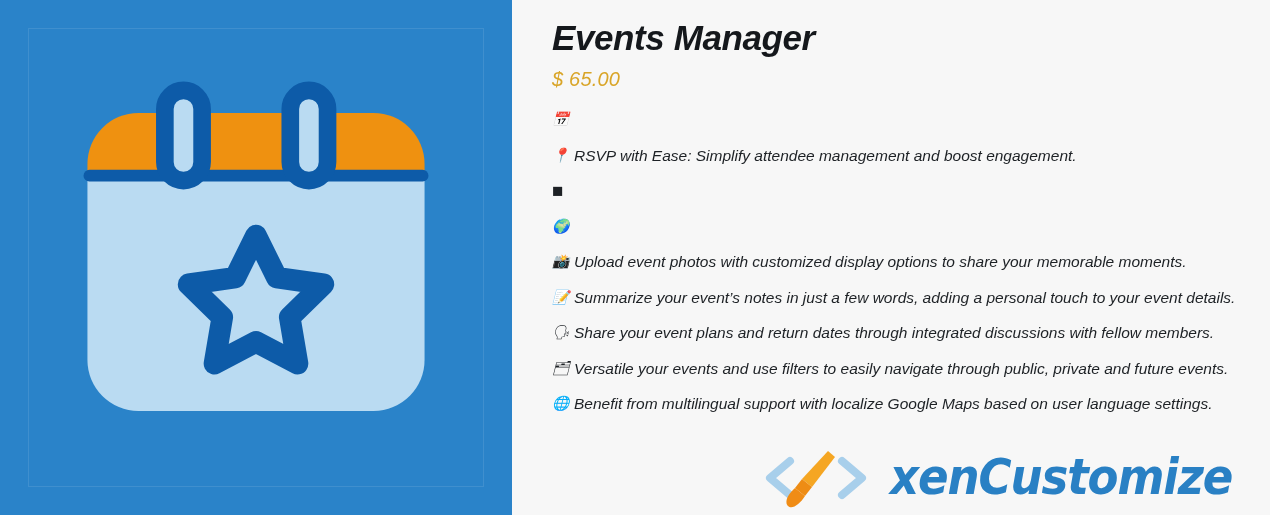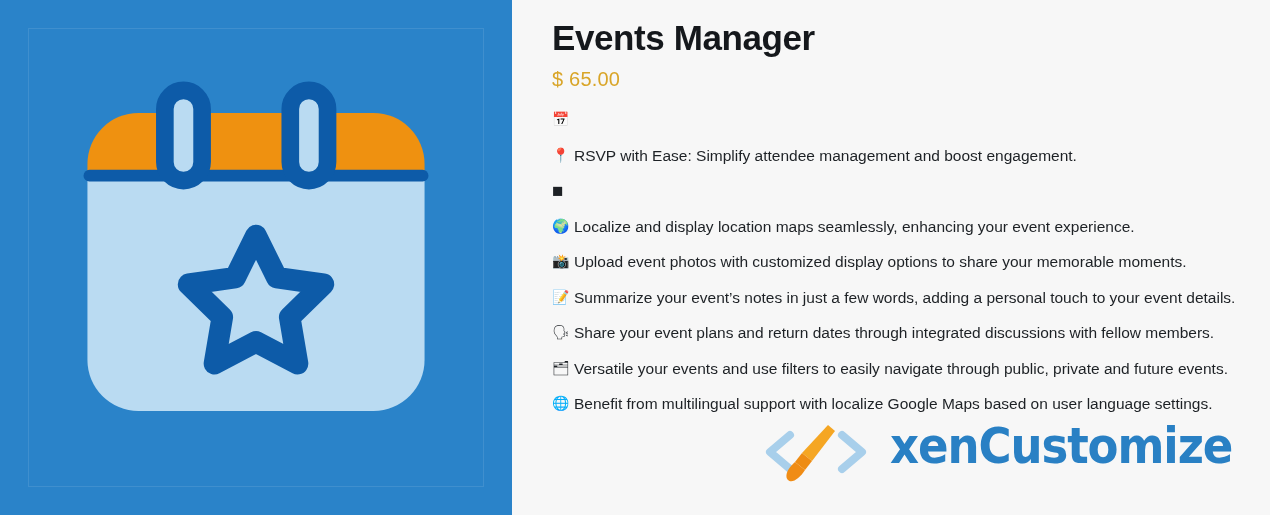--- a/index.html
+++ b/index.html
@@ -12,20 +12,21 @@
     overflow: hidden;
     font-family: "Liberation Sans", sans-serif;
     background: #f7f7f7;
   }
   .banner {
     position: relative;
     width: 1270px;
     height: 515px;
     display: flex;
     background: #be185d;
+    font-style: italic;
   }
 
   
   .icon-panel {
     position: relative;
     width: 512px;
     height: 515px;
     flex: 0 0 512px;
     background: #2a83c9;
     overflow: hidden;
@@ -107,22 +108,23 @@
   }
   .feature-text {
     flex: 0 1 auto;
     line-height: 35.5px;
   }
 
   
   .brand-logo {
     position: absolute;
     right: 8px;
-    bottom: 32px;
-    display: flex;
+    bottom: 6px;
+    display: flex;
+    align-items: center;
     gap: 18px;
   }
   .brand-mark {
     display: block;
     width: 108px;
     height: 62px;
   }
   .brand-name {
     font-size: 49px;
     font-weight: bold;
@@ -184,21 +186,20 @@
         <span class="feature-emoji">📍</span>
         <span class="feature-text">RSVP with Ease: Simplify attendee management and boost engagement.</span>
       </li>
 
       <li class="feature-item">
         <span class="feature-emoji">◼</span>
       </li>
 
       <li class="feature-item">
         <span class="feature-emoji">🌍</span>
-        <span class="feature-text">Localize and display location maps seamlessly, enhancing your event experience.</span>
       </li>
 
       <li class="feature-item">
         <span class="feature-emoji">📸</span>
         <span class="feature-text">Upload event photos with customized display options to share your memorable moments.</span>
       </li>
 
       <li class="feature-item">
         <span class="feature-emoji">📝</span>
         <span class="feature-text">Summarize your event’s notes in just a few words, adding a personal touch to your event details.</span>

